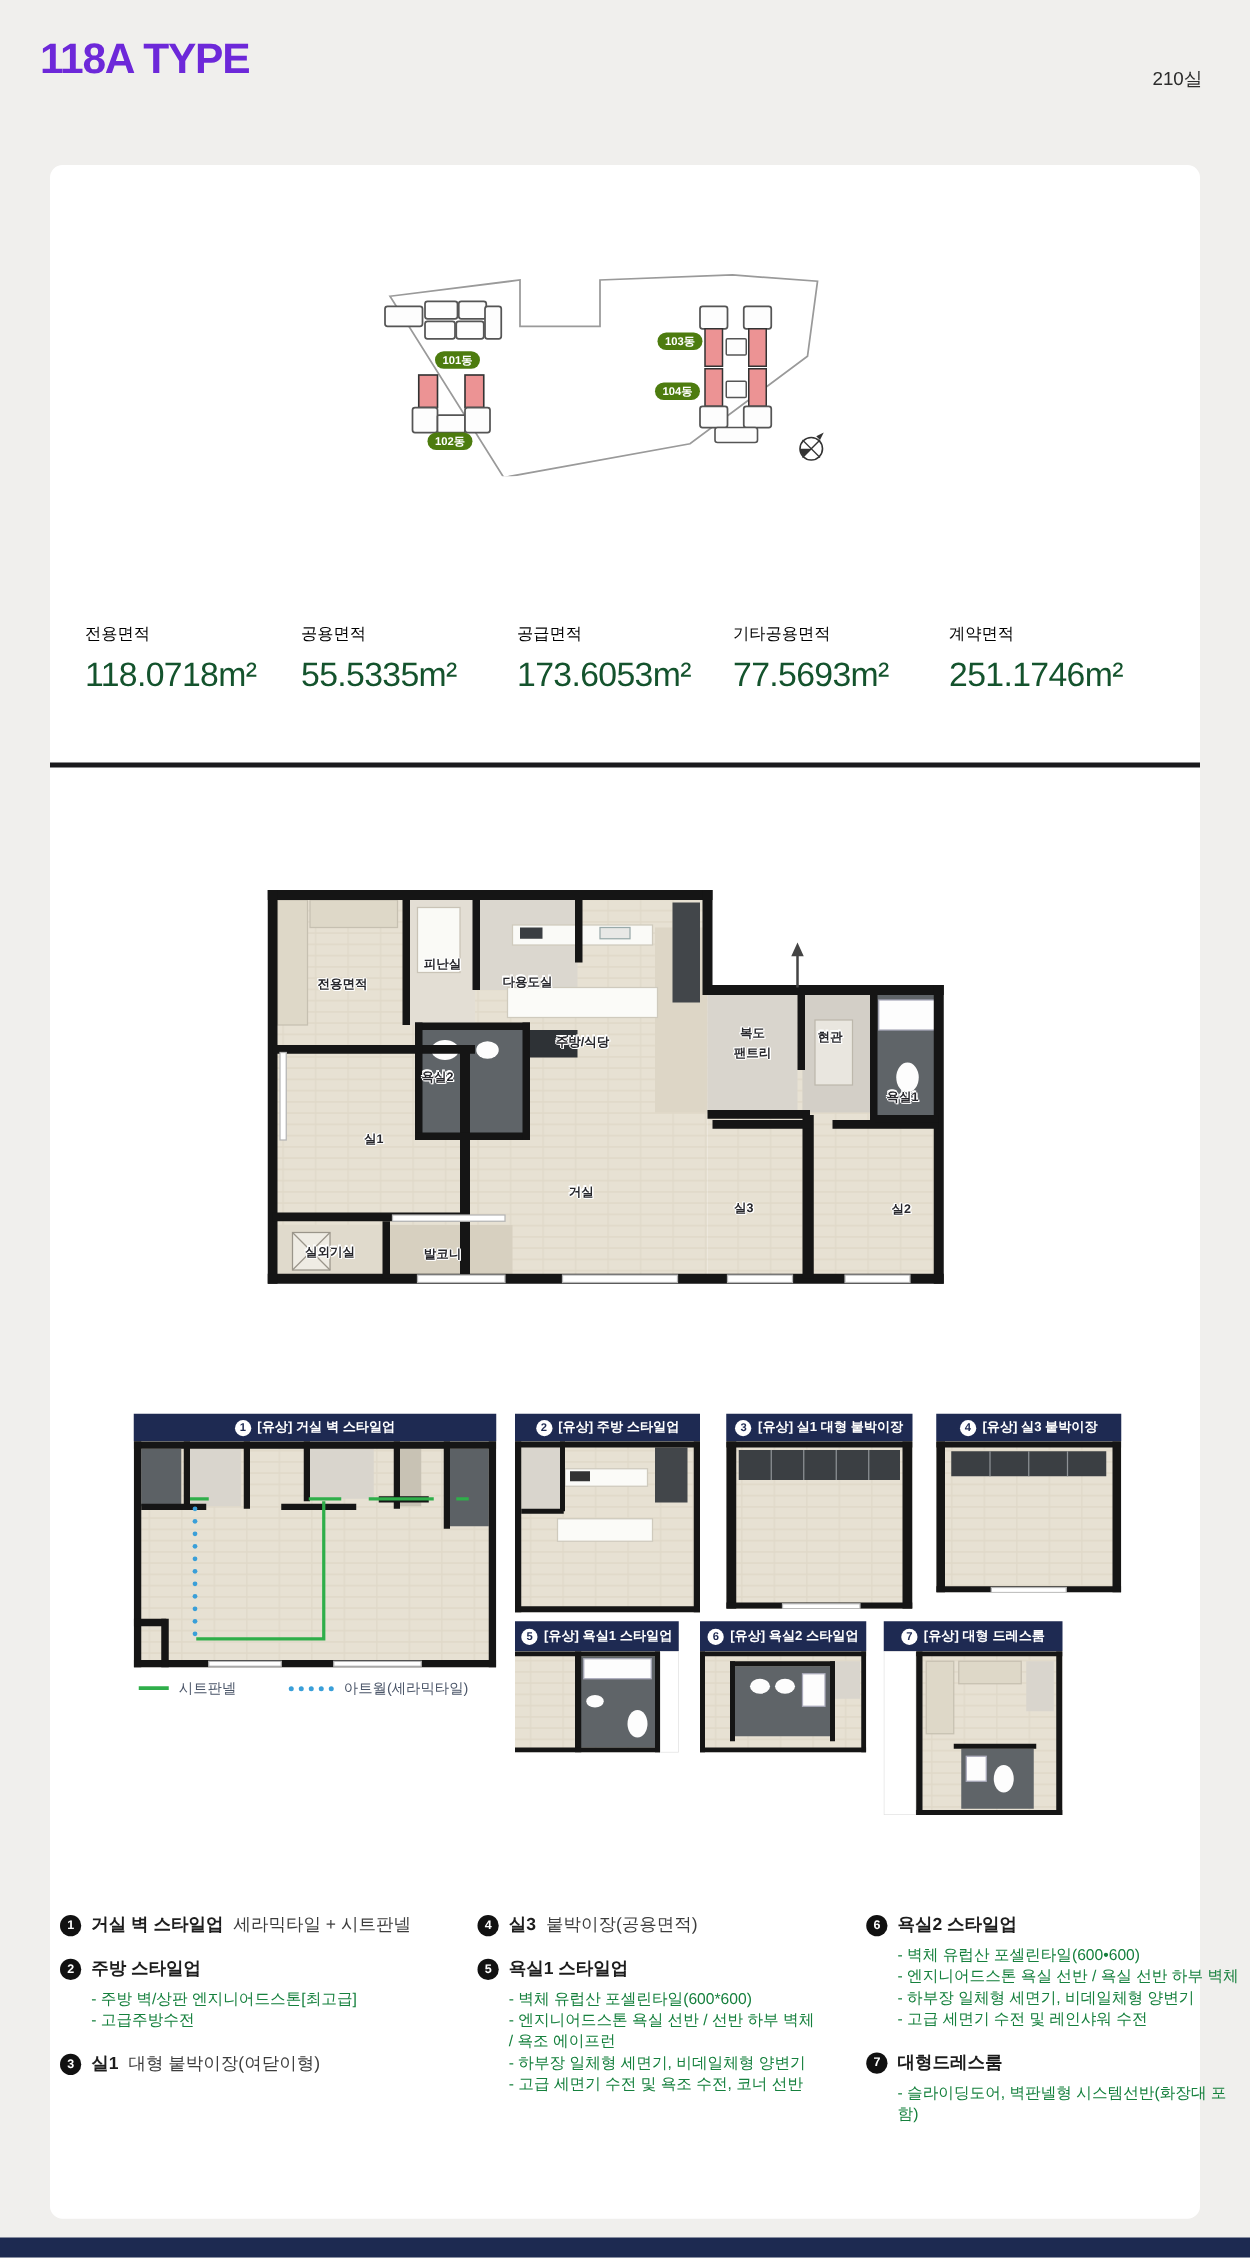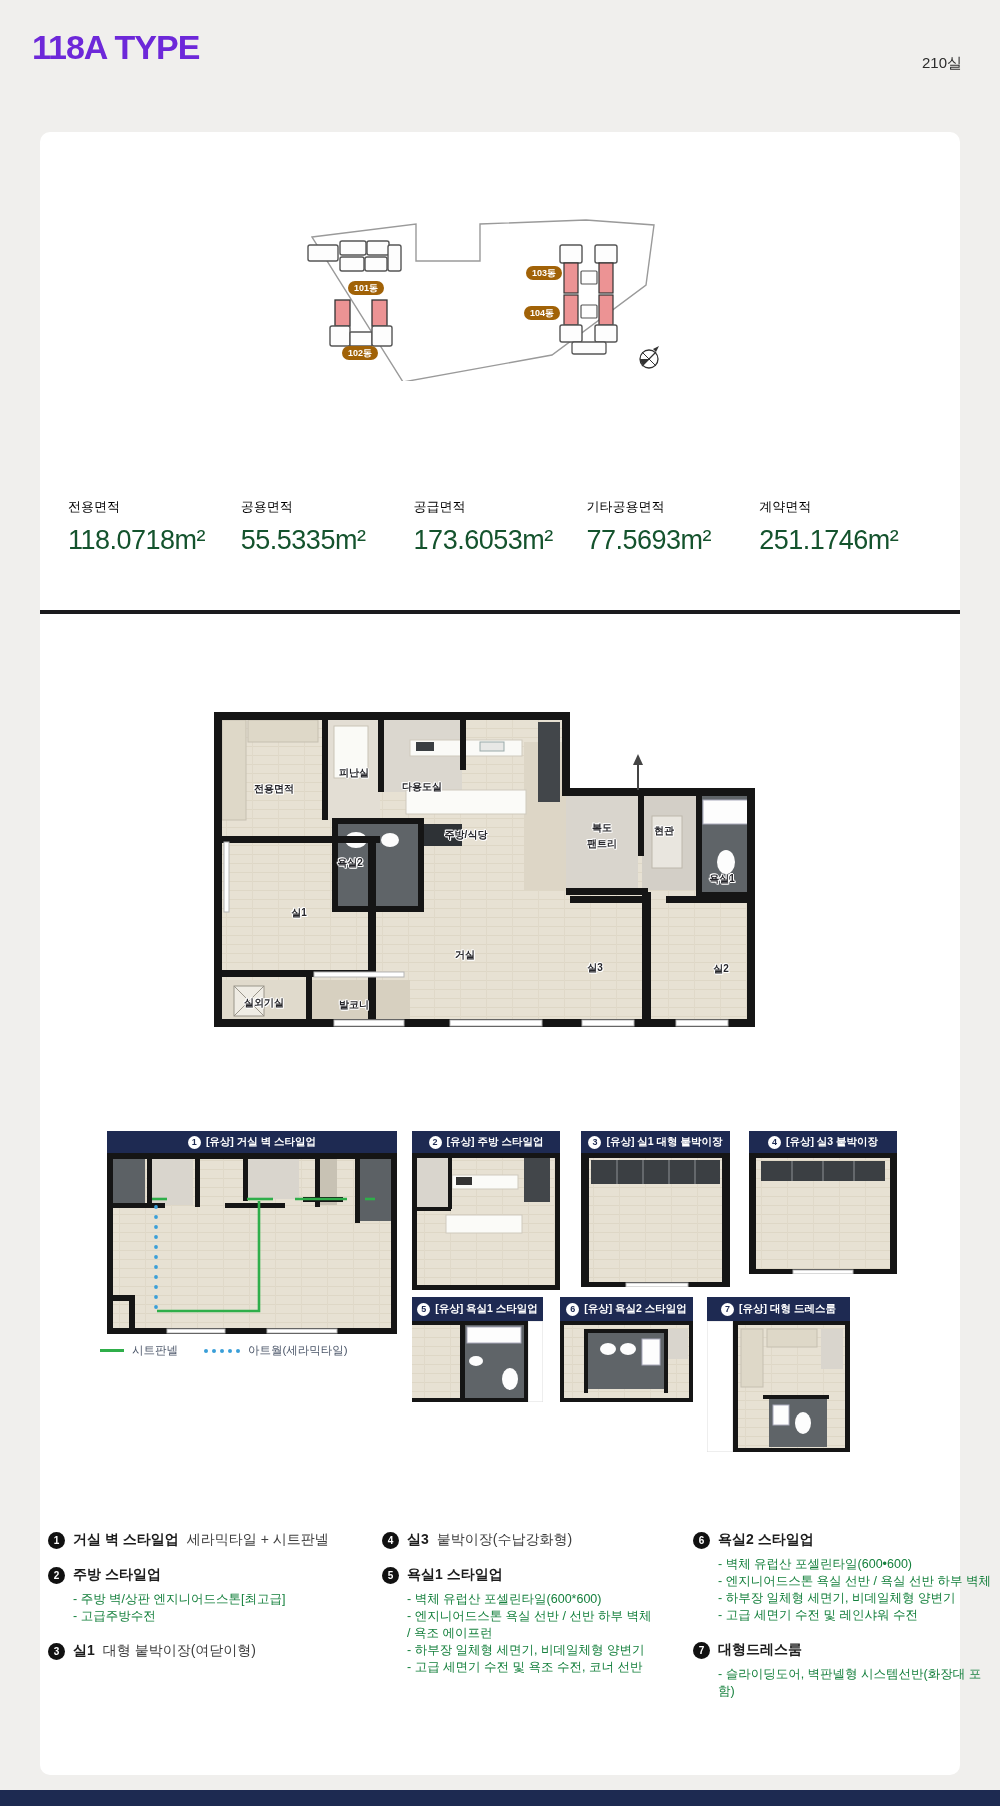--- a/index.html
+++ b/index.html
@@ -19,21 +19,21 @@
     font-size:15px; color:#2c2c2c;
   }
   .card{
     position:absolute; left:40px; top:132px; width:920px; height:1643px;
     background:#ffffff; border-radius:10px;
   }
   
   .siteplan{ position:absolute; left:210px; top:83px; width:410px; height:166px; }
   .chip{
     position:absolute; transform:translate(-50%,-50%);
-    background:#a16207; color:#fff; font-size:9px; font-weight:bold;
+    background:#4d7c0f; color:#fff; font-size:9px; font-weight:bold;
     padding:1px 6px; border-radius:8px; white-space:nowrap; line-height:12px;
   }
   
   .specs{ position:absolute; left:28px; top:366px; width:864px; display:flex; }
   .spec{ flex:1; }
   .spec-label{ font-size:13px; color:#000000; margin-bottom:9px; }
   .spec-value{ font-size:27px; color:#14532d; font-weight:500; letter-spacing:-0.5px; }
   .divider{ position:absolute; left:0; top:478px; width:920px; height:4px; background:#1b1b1e; border:none; }
   
   .floorplan{ position:absolute; left:174px; top:580px; width:548px; height:318px; }
@@ -49,21 +49,21 @@
   .panel-head{
     height:22px; background:#1e2a52; color:#fff;
     display:flex; align-items:center; justify-content:center; gap:5px;
     font-size:10.5px; font-weight:bold; white-space:nowrap; overflow:hidden;
   }
   .panel-head .pnum{
     width:13px; height:13px; border-radius:50%; background:#fff; color:#1e2a52;
     font-size:9px; font-weight:bold; display:inline-flex; align-items:center; justify-content:center; flex:0 0 13px;
   }
   .panel-img{ display:block; }
-  .legend{ position:absolute; left:60px; top:212px; display:flex; align-items:center; gap:26px; }
+  .legend{ position:absolute; left:71px; top:212px; display:flex; align-items:center; gap:42px; }
   .legend-item{ display:flex; align-items:center; gap:8px; font-size:11.5px; color:#4a5568; }
   .sw-line{ width:24px; height:3px; background:#2fae4a; }
   .sw-dots{ display:flex; gap:4px; }
   .sw-dots i{ width:4px; height:4px; border-radius:50%; background:#3a9fd8; }
   
   .options{ position:absolute; left:0; top:1399px; width:920px; }
   .opt-col{ position:absolute; top:0; width:300px; }
   .opt-col.c1{ left:8px; }
   .opt-col.c2{ left:342px; }
   .opt-col.c3{ left:653px; }
@@ -505,21 +505,21 @@
           <span class="opt-sub">대형 붙박이장(여닫이형)</span>
         </div>
       </div>
     </div>
 
     <div class="opt-col c2">
       <div class="opt-item">
         <div class="opt-title-row">
           <span class="onum">4</span>
           <span class="opt-title">실3</span>
-          <span class="opt-sub">붙박이장(수납강화형)</span>
+          <span class="opt-sub">붙박이장(공용면적)</span>
         </div>
       </div>
       <div class="opt-item">
         <div class="opt-title-row">
           <span class="onum">5</span>
           <span class="opt-title">욕실1 스타일업</span>
         </div>
         <div class="opt-details">
           <div>- 벽체 유럽산 포셀린타일(600*600)</div>
           <div>- 엔지니어드스톤 욕실 선반 / 선반 하부 벽체</div>

